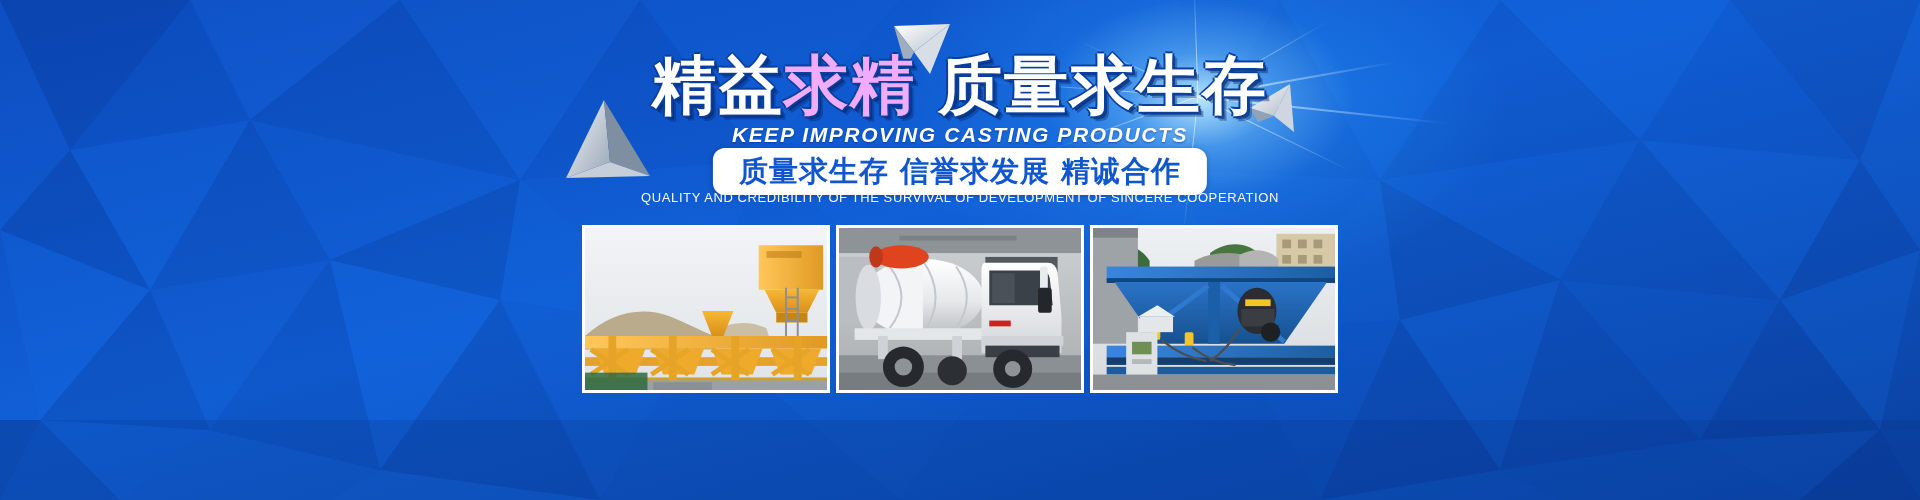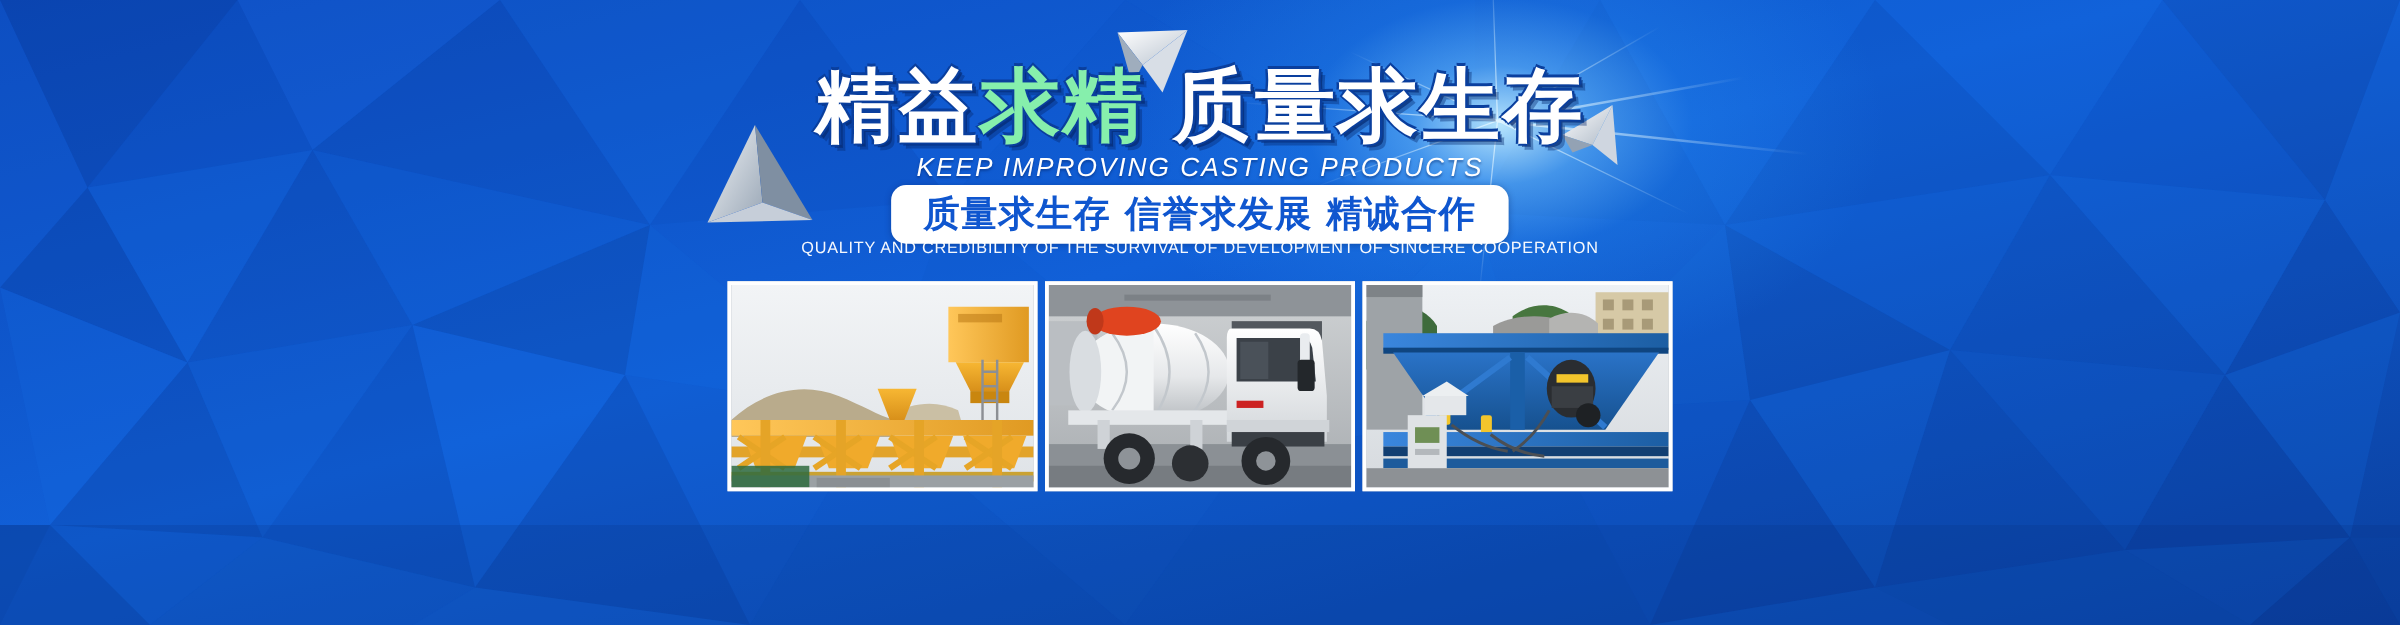--- a/index.html
+++ b/index.html
@@ -51,35 +51,35 @@
   .headline {
     position:absolute; top:50px; width:1920px;
     font-size:64px; line-height:70px;
     font-weight:bold;
     letter-spacing:2px;
     white-space:nowrap;
     font-family:"DejaVu Sans","Liberation Sans",sans-serif;
   }
   .headline span { display:inline-block; }
   .hl-w { color:#ffffff; }
-  .hl-y { color:#86efac; }
+  .hl-y { color:#f0abfc; }
   .headline .seg {
     text-shadow:
        2px 0 0 #0a3f9e, -2px 0 0 #0a3f9e,
        0 2px 0 #0a3f9e, 0 -2px 0 #0a3f9e,
        3px 3px 0 rgba(4,40,110,.65),
        5px 5px 0 rgba(4,40,110,.40);
   }
   .headline .gap { width:22px; }
 
   .sub-en {
     position:absolute; top:123px; width:1920px;
     color:#ffffff;
     font-size:21px;
-    font-weight:normal;
+    font-weight:bold;
     font-style:italic;
     letter-spacing:1.6px;
     white-space:nowrap;
     text-shadow:0 1px 2px rgba(4,40,110,.55);
   }
 
   
   .slogan-bar {
     position:absolute;
     left:50%; transform:translateX(-50%);

